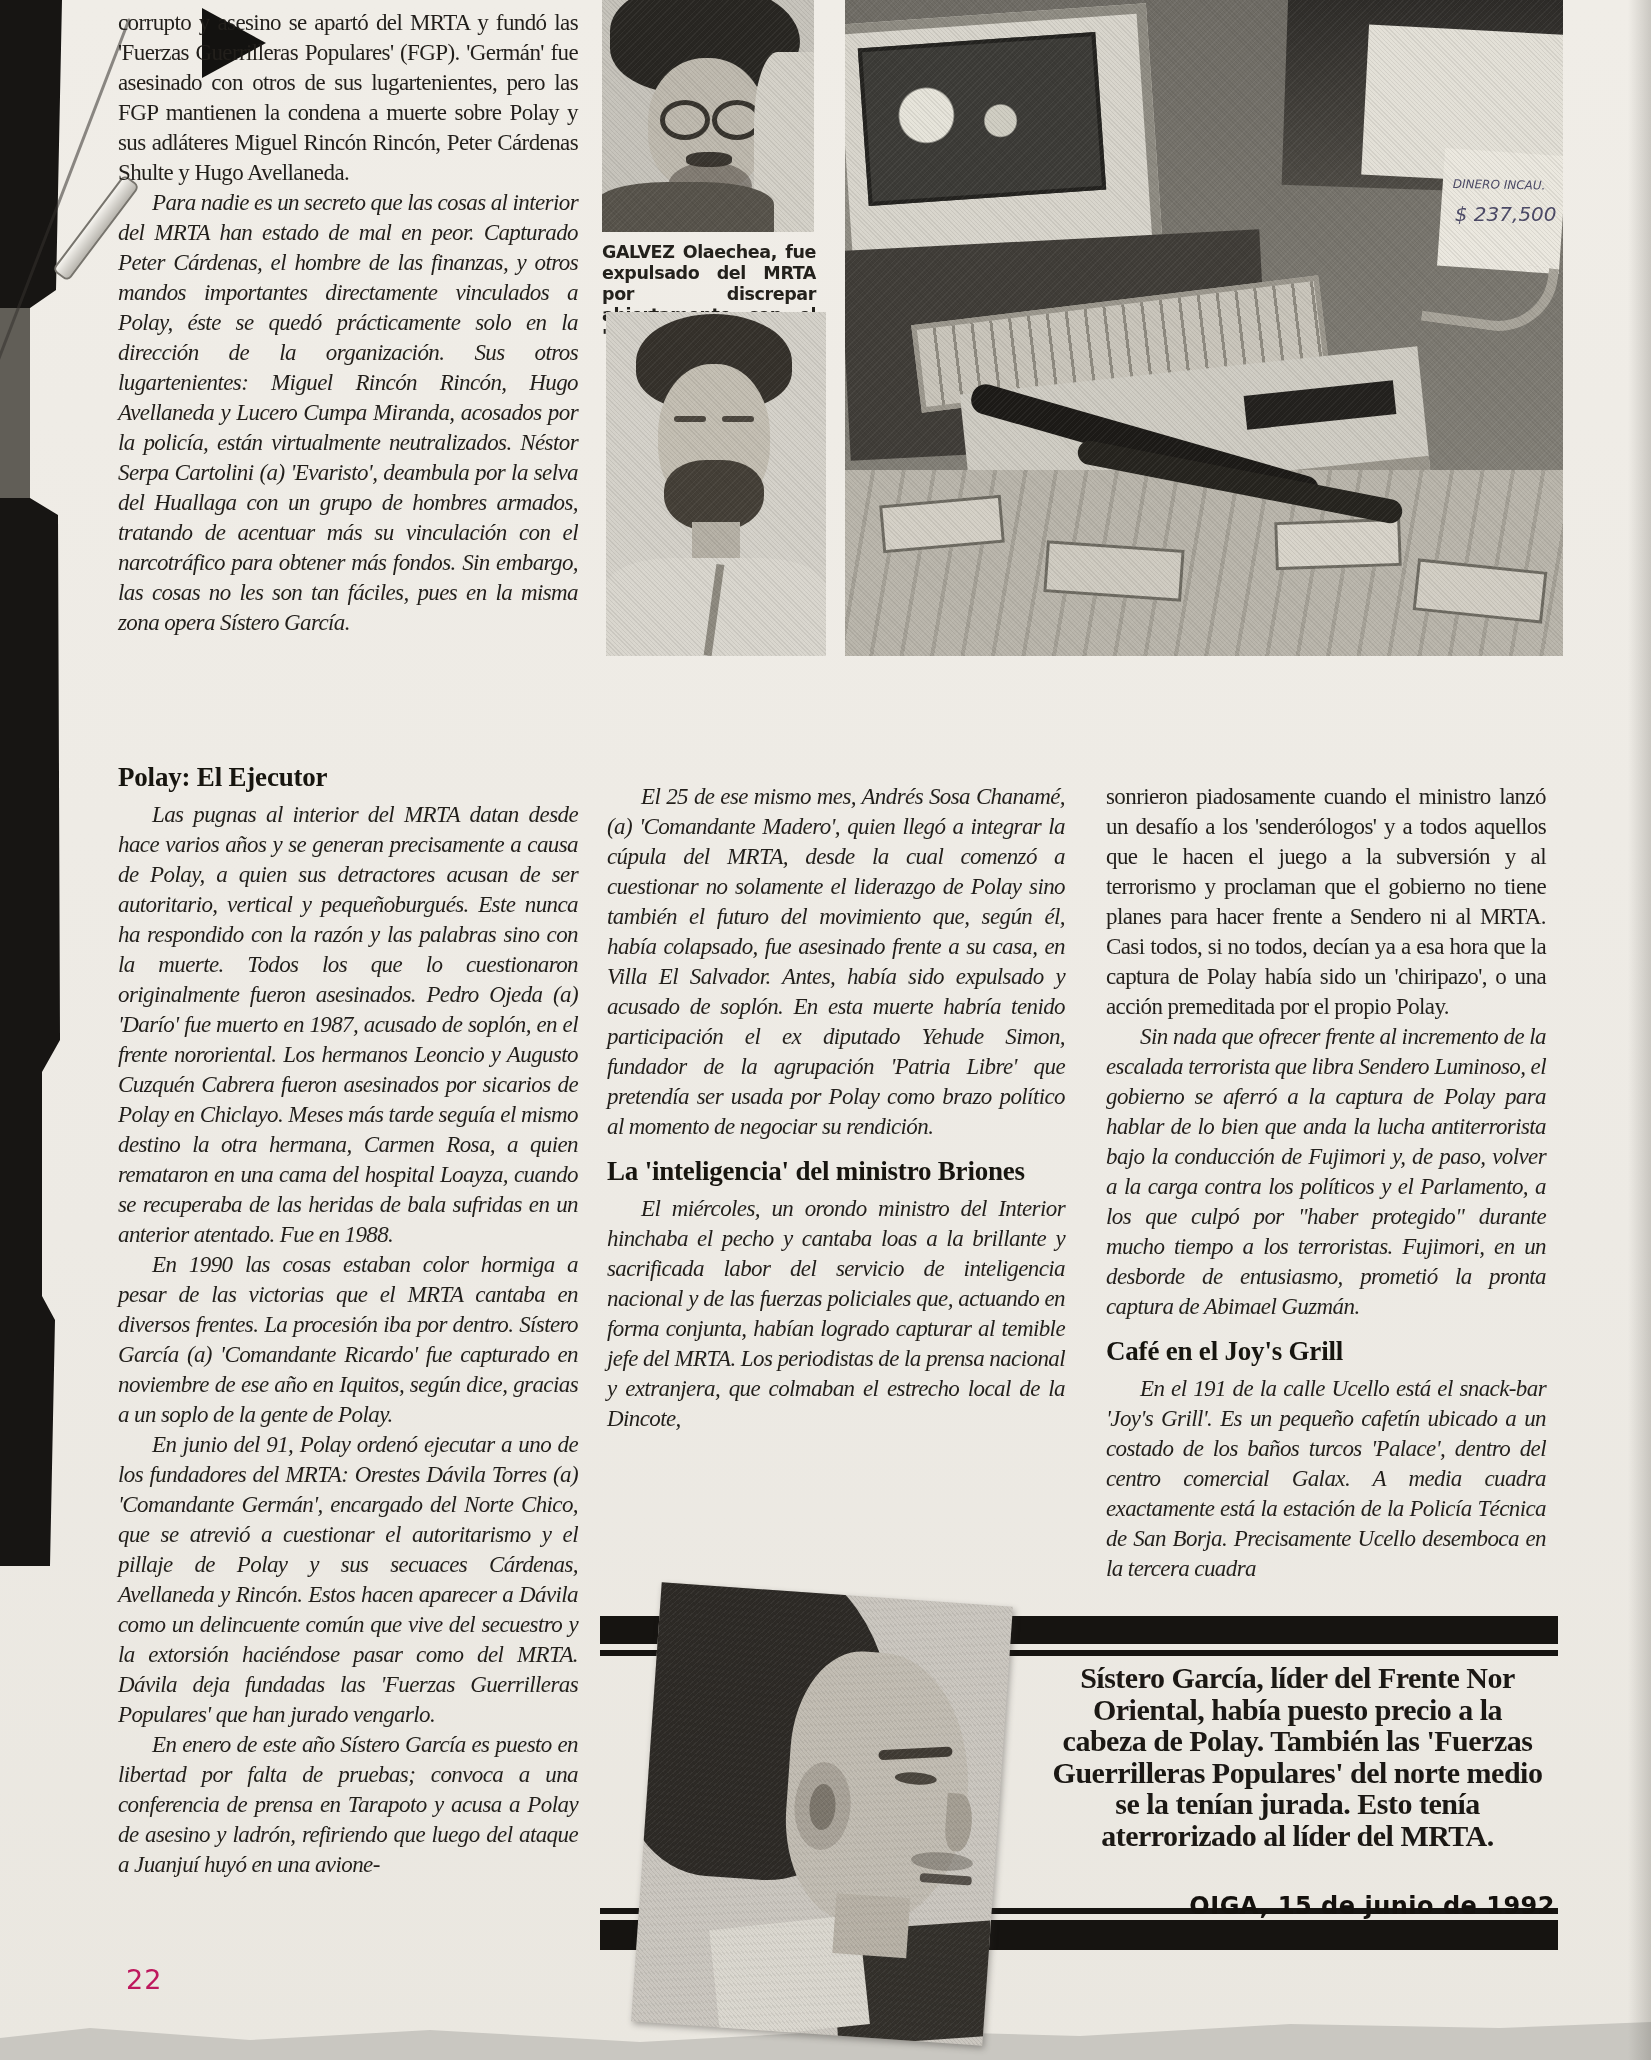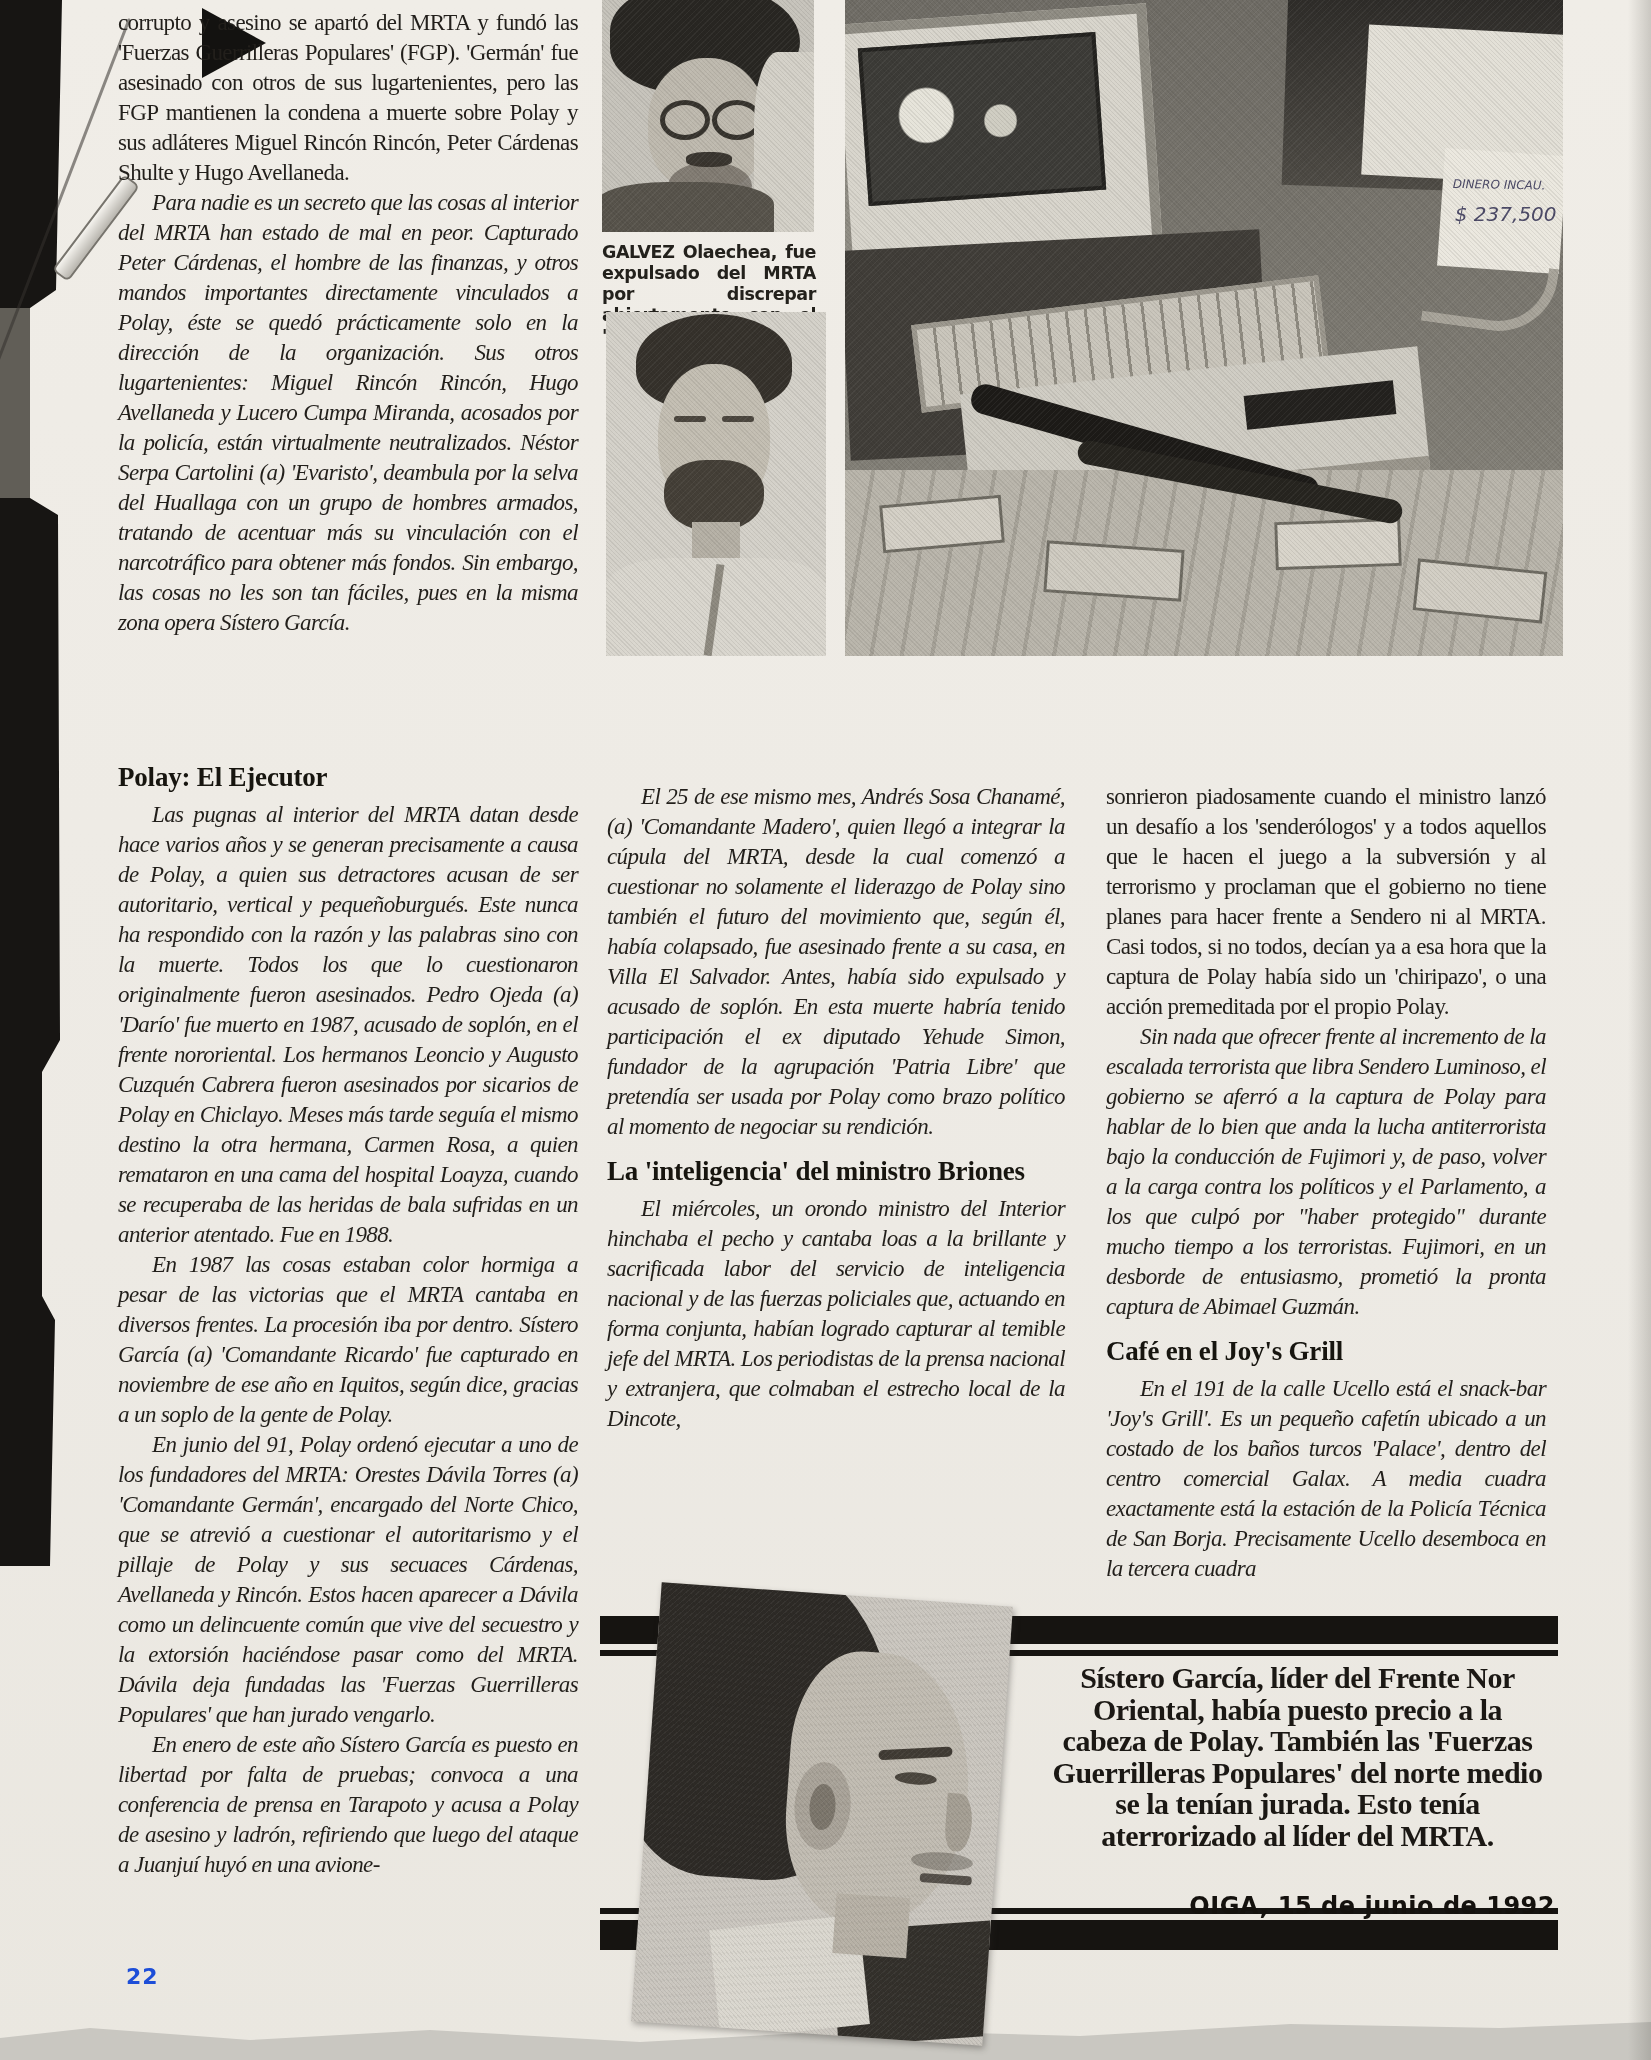--- a/index.html
+++ b/index.html
@@ -35,22 +35,22 @@
         margin:12px 0 6px 0;color:#17150f;}
   .capt{font-family:"DejaVu Sans",sans-serif;font-weight:bold;color:#23211c;
         text-align:justify;}
   #galvez-caption{font-size:17.5px;line-height:21px;letter-spacing:-0.4px;}
   #peter-caption{font-size:19px;line-height:22.5px;letter-spacing:-0.2px;}
   #pullquote-text{font-weight:bold;font-size:30px;line-height:31.5px;letter-spacing:-0.5px;
         text-align:center;color:#1b1814;}
   .bar{background:#161411;}
   #footer-credit{font-family:"DejaVu Sans",sans-serif;font-weight:bold;font-size:24px;
         color:#14110d;text-align:right;letter-spacing:0.5px;}
-  #page-number{font-family:"DejaVu Sans",sans-serif;font-weight:bold;font-size:22px;
-        color:#1d4ed8;letter-spacing:1px;}
+  #page-number{font-family:"DejaVu Sans",sans-serif;font-weight:normal;font-size:27px;
+        color:#be185d;letter-spacing:1px;}
   
   .photo{overflow:hidden;background:#bdb9b1;}
   .photo::after{content:"";position:absolute;inset:0;pointer-events:none;
         background-image:repeating-linear-gradient(45deg,rgba(20,18,15,.08) 0 1px,rgba(0,0,0,0) 1px 3px),
                          repeating-linear-gradient(-45deg,rgba(255,255,255,.05) 0 1px,rgba(0,0,0,0) 1px 4px);}
   .ph{position:absolute;}
 </style>
 </head>
 <body>
 
@@ -120,21 +120,21 @@
 
 
   <div class="abs bodycol" style="left:118px;top:8px;width:460px;">
     <p>corrupto y asesino se apartó del MRTA y fundó las 'Fuerzas Guerrilleras Populares' (FGP). 'Germán' fue asesinado con otros de sus lugartenientes, pero las FGP mantienen la condena a muerte sobre Polay y sus adláteres Miguel Rincón Rincón, Peter Cárdenas Shulte y Hugo Avellaneda.</p>
     <p class="ind">Para nadie es un secreto que las cosas al interior del MRTA han estado de mal en peor. Capturado Peter Cárdenas, el hombre de las finanzas, y otros mandos importantes directamente vinculados a Polay, éste se quedó prácticamente solo en la dirección de la organización. Sus otros lugartenientes: Miguel Rincón Rincón, Hugo Avellaneda y Lucero Cumpa Miranda, acosados por la policía, están virtualmente neutralizados. Néstor Serpa Cartolini (a) 'Evaristo', deambula por la selva del Huallaga con un grupo de hombres armados, tratando de acentuar más su vinculación con el narcotráfico para obtener más fondos. Sin embargo, las cosas no les son tan fáciles, pues en la misma zona opera Sístero García.</p>
   </div>
 
   <div class="abs bodycol" style="left:118px;top:752px;width:460px;">
     <h3 class="colhead" style="margin-top:8px;">Polay: El Ejecutor</h3>
     <p class="ind">Las pugnas al interior del MRTA datan desde hace varios años y se generan precisamente a causa de Polay, a quien sus detractores acusan de ser autoritario, vertical y pequeñoburgués. Este nunca ha respondido con la razón y las palabras sino con la muerte. Todos los que lo cuestionaron originalmente fueron asesinados. Pedro Ojeda (a) 'Darío' fue muerto en 1987, acusado de soplón, en el frente nororiental. Los hermanos Leoncio y Augusto Cuzquén Cabrera fueron asesinados por sicarios de Polay en Chiclayo. Meses más tarde seguía el mismo destino la otra hermana, Carmen Rosa, a quien remataron en una cama del hospital Loayza, cuando se recuperaba de las heridas de bala sufridas en un anterior atentado. Fue en 1988.</p>
-    <p class="ind">En 1987 las cosas estaban color hormiga a pesar de las victorias que el MRTA cantaba en diversos frentes. La procesión iba por dentro. Sístero García (a) 'Comandante Ricardo' fue capturado en noviembre de ese año en Iquitos, según dice, gracias a un soplo de la gente de Polay.</p>
+    <p class="ind">En 1990 las cosas estaban color hormiga a pesar de las victorias que el MRTA cantaba en diversos frentes. La procesión iba por dentro. Sístero García (a) 'Comandante Ricardo' fue capturado en noviembre de ese año en Iquitos, según dice, gracias a un soplo de la gente de Polay.</p>
     <p class="ind">En junio del 91, Polay ordenó ejecutar a uno de los fundadores del MRTA: Orestes Dávila Torres (a) 'Comandante Germán', encargado del Norte Chico, que se atrevió a cuestionar el autoritarismo y el pillaje de Polay y sus secuaces Cárdenas, Avellaneda y Rincón. Estos hacen aparecer a Dávila como un delincuente común que vive del secuestro y la extorsión haciéndose pasar como del MRTA. Dávila deja fundadas las 'Fuerzas Guerrilleras Populares' que han jurado vengarlo.</p>
     <p class="ind">En enero de este año Sístero García es puesto en libertad por falta de pruebas; convoca a una conferencia de prensa en Tarapoto y acusa a Polay de asesino y ladrón, refiriendo que luego del ataque a Juanjuí huyó en una avione-</p>
   </div>
 
   <div class="abs bodycol" style="left:607px;top:782px;width:458px;">
     <p class="ind">El 25 de ese mismo mes, Andrés Sosa Chanamé, (a) 'Comandante Madero', quien llegó a integrar la cúpula del MRTA, desde la cual comenzó a cuestionar no solamente el liderazgo de Polay sino también el futuro del movimiento que, según él, había colapsado, fue asesinado frente a su casa, en Villa El Salvador. Antes, había sido expulsado y acusado de soplón. En esta muerte habría tenido participación el ex diputado Yehude Simon, fundador de la agrupación 'Patria Libre' que pretendía ser usada por Polay como brazo político al momento de negociar su rendición.</p>
     <h3 class="colhead">La 'inteligencia' del ministro Briones</h3>
     <p class="ind">El miércoles, un orondo ministro del Interior hinchaba el pecho y cantaba loas a la brillante y sacrificada labor del servicio de inteligencia nacional y de las fuerzas policiales que, actuando en forma conjunta, habían logrado capturar al temible jefe del MRTA. Los periodistas de la prensa nacional y extranjera, que colmaban el estrecho local de la Dincote,</p>
   </div>
 

